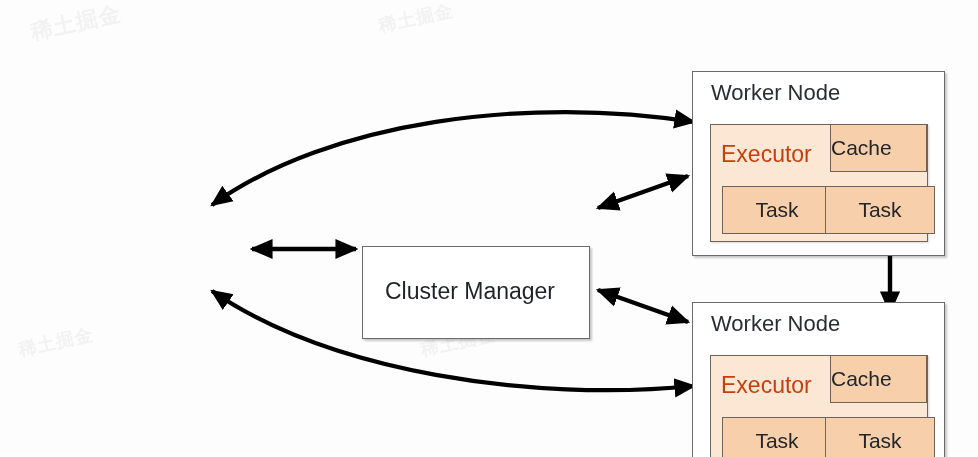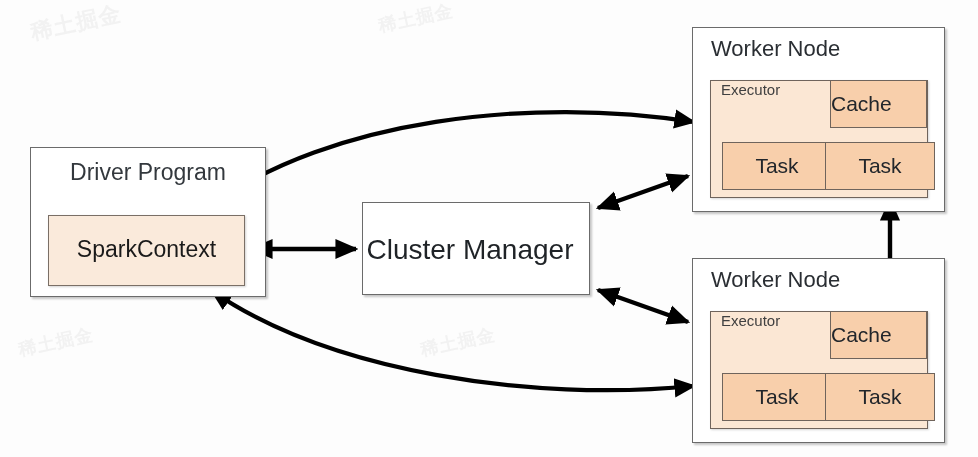--- a/index.html
+++ b/index.html
@@ -41,20 +41,21 @@
     pointer-events: none;
   }
 
   
   .box {
     position: absolute;
     box-sizing: border-box;
     border: 1.6px solid #6b6b6b;
     background: #ffffff;
     box-shadow: 1.5px 1.5px 2px rgba(0,0,0,0.22);
+    margin-top: 44px;
   }
   .box-label {
     position: absolute;
     color: #1a1a1a;
     white-space: nowrap;
   }
 
   
   #driver-program { left: 30px; top: 147px; width: 236px; height: 150px; }
   #driver-program-label {
@@ -73,21 +74,21 @@
     left: 0; right: 0; top: 20px;
     text-align: center;
     font-size: 23px;
   }
 
   
   #cluster-manager { left: 362px; top: 202px; width: 228px; height: 93px; }
   #cluster-manager-label {
     left: 0; right: 12px; top: 31px;
     text-align: center;
-    font-size: 28px;
+    font-size: 23px;
     color: #1f2327;
   }
 
   
   .worker-node { left: 692px; width: 253px; }
   #worker-node-1 { top: 27px;  height: 185px; }
   #worker-node-2 { top: 258px; height: 185px; }
   .worker-node-label {
     left: 18px; top: 8px;
     font-size: 22px;
@@ -96,23 +97,23 @@
   .executor {
     position: absolute;
     box-sizing: border-box;
     left: 17px; top: 52px; width: 218px; height: 118px;
     background: #fbe7d4;
     border: 1.5px solid #6f645c;
     box-shadow: 1px 1px 2px rgba(0,0,0,0.16);
   }
   .executor-label {
     position: absolute;
-    left: 10px; top: 0;
-    font-size: 15px;
-    color: #404040;
+    left: 10px; top: 16px;
+    font-size: 23px;
+    color: #c2410c;
     white-space: nowrap;
   }
   .cache {
     position: absolute;
     box-sizing: border-box;
     right: 0px; top: -1px; width: 97px; height: 48px;
     background: #f8cfab;
     border: 1.5px solid #6f645c;
   }
   .cache-label {
@@ -175,26 +176,20 @@
 
     <line x1="598" y1="290" x2="688" y2="322" stroke="#000000" stroke-width="4.4" marker-start="url(#ah-start)" marker-end="url(#ah-end)"></line>
 
     <path d="M 212 205 C 330 120 530 96 694 122" fill="none" stroke="#000000" stroke-width="4.2" marker-start="url(#ah-start)" marker-end="url(#ah-end)"></path>
 
     <path d="M 212 291 C 330 372 530 402 694 386" fill="none" stroke="#000000" stroke-width="4.2" marker-start="url(#ah-start)" marker-end="url(#ah-end)"></path>
 
     <line x1="890" y1="200" x2="890" y2="312" stroke="#000000" stroke-width="4.4" marker-start="url(#ah-start)" marker-end="url(#ah-end)"></line>
   </svg>
 
-  <div class="box" id="driver-program">
-    <div class="box-label" id="driver-program-label">Driver Program</div>
-    <div class="box" id="spark-context">
-      <div class="box-label" id="spark-context-label">SparkContext</div>
-    </div>
-  </div>
 
   <div class="box" id="cluster-manager">
     <div class="box-label" id="cluster-manager-label">Cluster Manager</div>
   </div>
 
   <div class="box worker-node" id="worker-node-1">
     <div class="box-label worker-node-label">Worker Node</div>
     <div class="executor">
       <div class="executor-label">Executor</div>
       <div class="cache">

